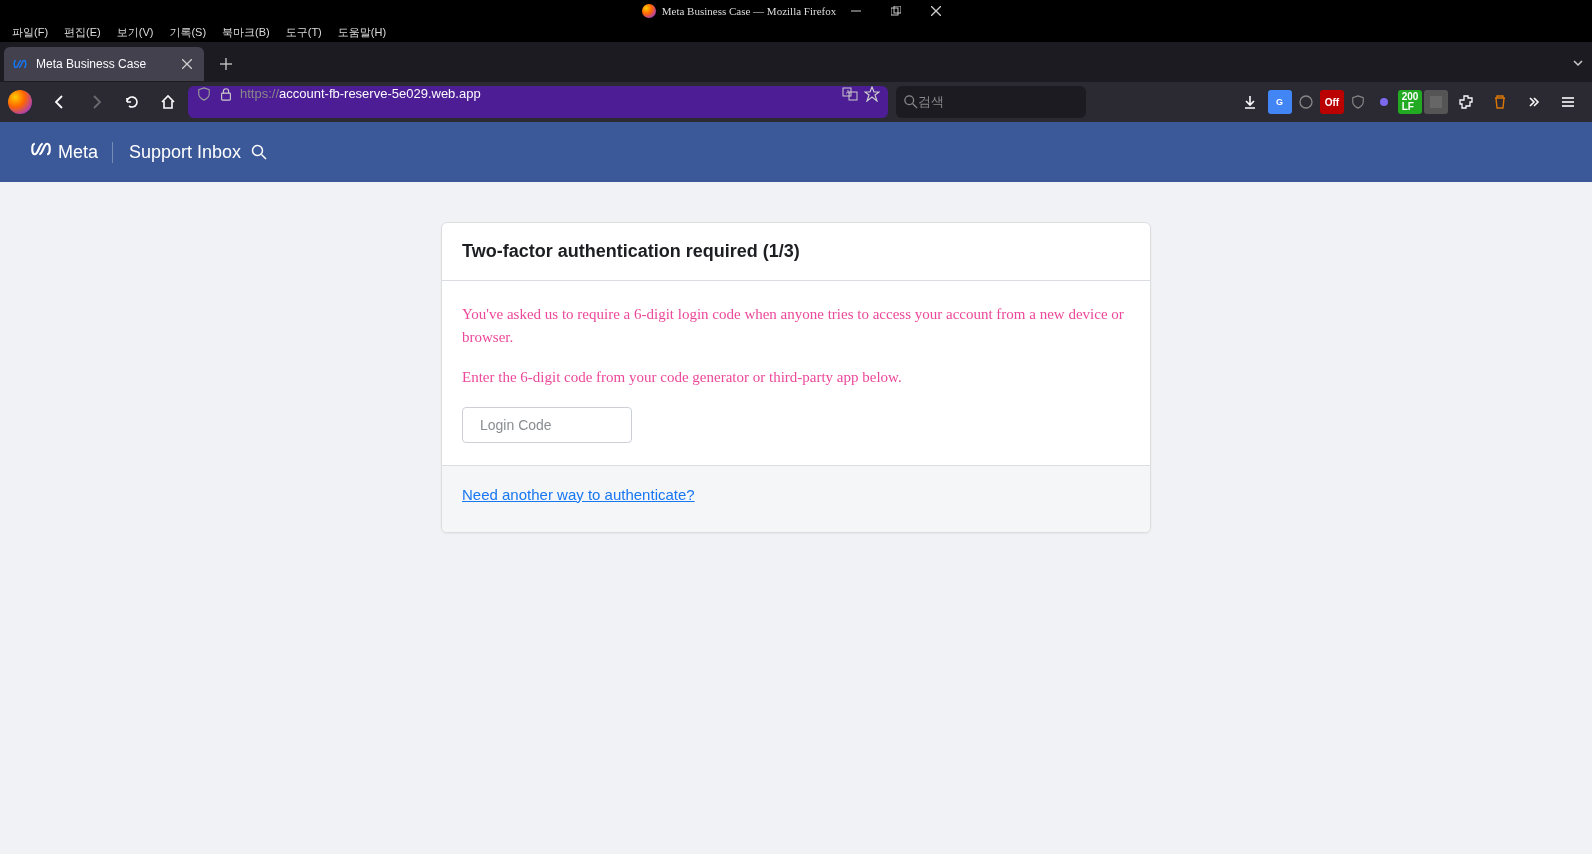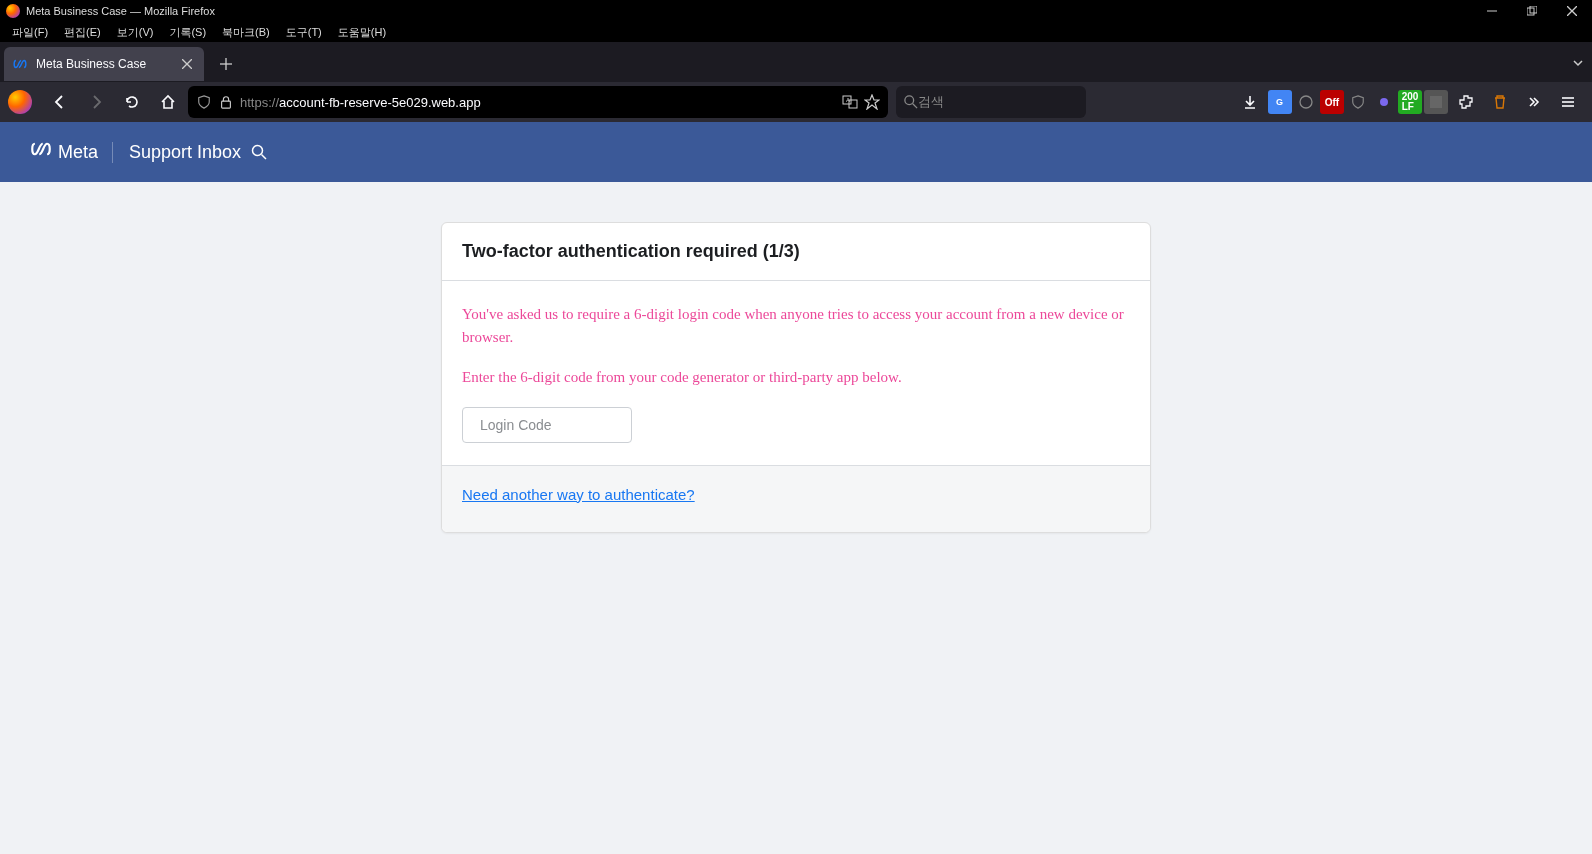--- a/index.html
+++ b/index.html
@@ -1,19 +1,19 @@
 <!DOCTYPE html>
 <html><head>
   <meta charset="utf-8">
   <style>
     * { margin: 0; padding: 0; box-sizing: border-box; }
     body { font-family: "Malgun Gothic", "Segoe UI", Arial, sans-serif; background: #000; width: 1592px; height: 854px; overflow: hidden; }
     
     
-    .titlebar { height: 22px; background: #000; display: flex; align-items: center; justify-content: space-between; padding: 0 0 0 6px; color: #ddd; font-size: 11px; }
+    .titlebar { height: 22px; background: #000; display: flex; align-items: center; justify-content: center; padding: 0 0 0 6px; color: #ddd; font-size: 11px; font-family: Liberation Serif, serif; }
     .titlebar-left { display: flex; align-items: center; gap: 6px; }
     .ff-logo { width: 14px; height: 14px; background: radial-gradient(circle at 30% 30%, #ffcc00, #ff6600 40%, #9333ea 90%); border-radius: 50%; }
     .titlebar-controls { display: flex; }
     .titlebar-btn { width: 40px; height: 22px; display: flex; align-items: center; justify-content: center; color: #ccc; }
     .titlebar-btn svg { width: 10px; height: 10px; }
     
     
     .menubar { height: 20px; background: #000; display: flex; align-items: center; padding: 0 4px; gap: 0; }
     .menubar-item { color: #ddd; font-size: 11px; padding: 2px 8px; cursor: pointer; }
     
@@ -26,21 +26,21 @@
     .tab-close svg { width: 10px; height: 10px; }
     .newtab-btn { width: 28px; height: 28px; display: flex; align-items: center; justify-content: center; color: #ccc; margin-left: 8px; }
     .tabbar-chevron { position: absolute; right: 8px; color: #ccc; }
     
     
     .toolbar { height: 40px; background: #2b2a33; display: flex; align-items: center; padding: 0 8px; gap: 4px; }
     .tb-btn { width: 32px; height: 32px; display: flex; align-items: center; justify-content: center; color: #fbfbfe; border-radius: 4px; }
     .tb-btn.disabled { color: #6a6a6e; }
     .tb-btn svg { width: 16px; height: 16px; }
     .ff-logo-small { width: 24px; height: 24px; background: radial-gradient(circle at 30% 30%, #ffcc00, #ff6600 40%, #9333ea 90%); border-radius: 50%; margin-right: 8px; }
-    .urlbar { flex: 1; max-width: 700px; height: 32px; background: #000000; border-radius: 6px; display: flex; align-items: center; padding: 0 8px; gap: 6px; color: #ccc; font-size: 13px; }
+    .urlbar { flex: 1; max-width: 700px; height: 32px; background: #4c1d95; border-radius: 6px; display: flex; padding: 0 8px; gap: 6px; color: #ccc; font-size: 13px; }
     .urlbar-icon { width: 16px; height: 16px; display: flex; align-items: center; justify-content: center; }
     .urlbar-text { flex: 1; white-space: nowrap; }
     .url-prefix { color: #888; }
     .url-domain { color: #fbfbfe; }
     .searchbar { width: 190px; height: 32px; background: #1c1b22; border-radius: 6px; display: flex; align-items: center; padding: 0 8px; gap: 0; color: #888; font-size: 13px; margin-left: 4px; }
     .toolbar-right { display: flex; align-items: center; gap: 2px; margin-left: auto; }
     .ext-icon { width: 24px; height: 24px; display: flex; align-items: center; justify-content: center; border-radius: 3px; font-size: 10px; font-weight: bold; }
     
     
     .page { height: calc(854px - 122px); background: #f0f2f5; overflow: hidden; position: relative; }

